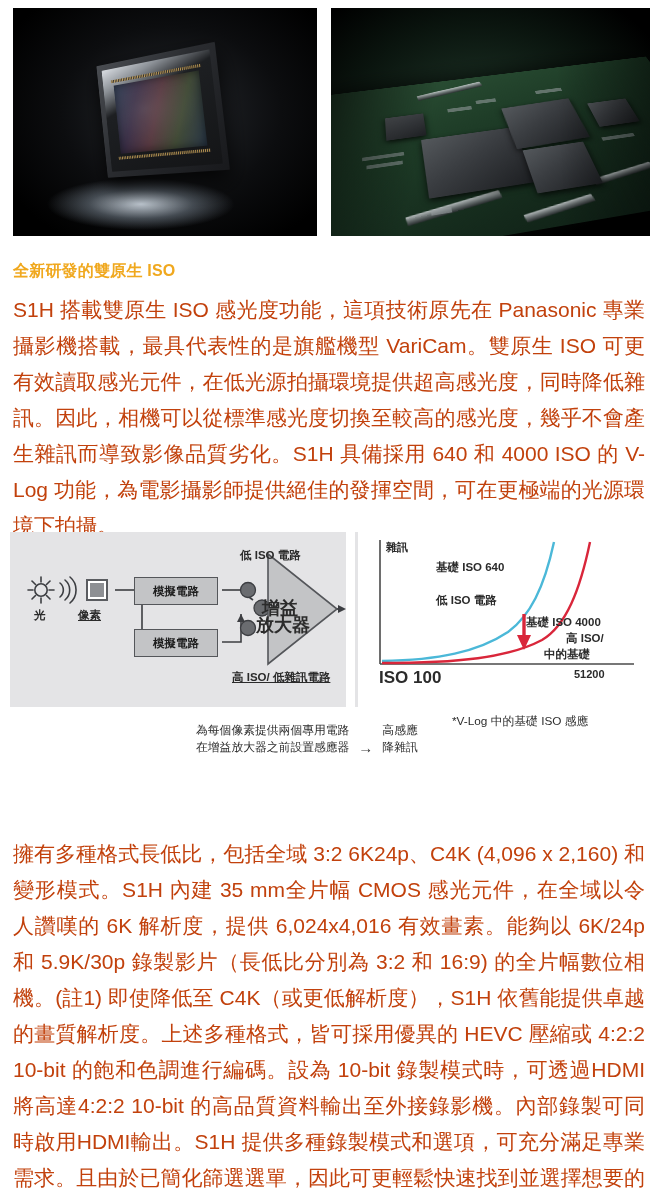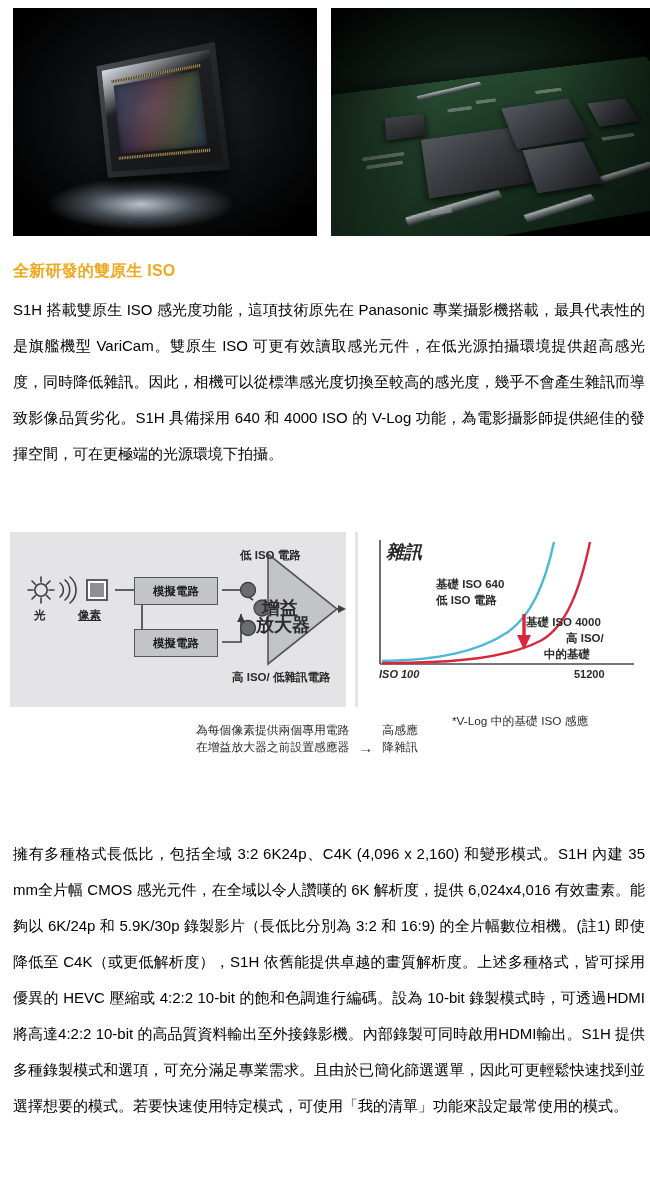--- a/index.html
+++ b/index.html
@@ -131,23 +131,23 @@
     font-size: 16px;
     font-weight: bold;
     color: #f0a81e;
     letter-spacing: .2px;
     white-space: nowrap;
   }
   .body-copy {
     position: absolute;
     left: 13px;
     width: 632px;
-    font-size: 15px;
+    font-size: 21px;
     line-height: 36px;
-    color: #000000;
+    color: #c2410c;
     text-align: justify;
     text-justify: inter-character;
   }
 
   #heading-1 { top: 261px; }
   #para-1    { top: 292px; }
   #heading-2 { top: 806px; }
   #para-2    { top: 836px; }
 
   
@@ -343,21 +343,21 @@
       <div class="dlabel" style="left:24px; top:76px;">光</div>
       <div class="dlabel" style="left:68px; top:76px;text-decoration:underline;">像素</div>
 
       <div class="blk" style="left:124px; top:45px; width:82px; height:26px;">模擬電路</div>
       <div class="blk" style="left:124px; top:97px; width:82px; height:26px;">模擬電路</div>
 
       <div class="dlabel" style="left:252px; top:64px; font-size:18px;">增益</div>
       <div class="dlabel" style="left:246px; top:81px; font-size:18px;">放大器</div>
 
       <div class="dlabel" style="left:230px; top:16px;">低 ISO 電路</div>
-      <div class="dlabel" style="left:222px; top:138px;">高 ISO/ 低雜訊電路</div>
+      <div class="dlabel" style="left:222px; top:138px;text-decoration:underline;">高 ISO/ 低雜訊電路</div>
     </div>
 
     <div class="panel-right">
       <svg width="292" height="175" viewBox="0 0 292 175">
 
         <g stroke="#4a4a4a" stroke-width="1.6" fill="none">
           <line x1="22" y1="8" x2="22" y2="132"></line>
           <line x1="22" y1="132" x2="276" y2="132"></line>
         </g>
 
@@ -365,30 +365,30 @@
 
         <path d="M24 131 C 100 131, 150 126, 184 108 C 208 94, 222 58, 232 10" fill="none" stroke="#d9263a" stroke-width="2.4"></path>
 
         <g>
           <line x1="166" y1="82" x2="166" y2="108" stroke="#d9263a" stroke-width="3.4"></line>
           <polygon points="166,118 159,103 173,103" fill="#d9263a"></polygon>
         </g>
       </svg>
 
       
-      <div class="dlabel" style="left:28px; top:8px; font-size:18px;font-style:italic;">雜訊</div>
-
-      <div class="dlabel" style="left:78px; top:45px;">基礎 ISO 640</div>
+      <div class="dlabel" style="left:28px; top:8px; font-size:11px;">雜訊</div>
+
+      <div class="dlabel" style="left:78px; top:28px;">基礎 ISO 640</div>
       <div class="dlabel" style="left:78px; top:61px;">低 ISO 電路</div>
 
       <div class="dlabel" style="left:168px; top:83px;">基礎 ISO 4000</div>
       <div class="dlabel" style="left:208px; top:99px;">高 ISO/</div>
       <div class="dlabel" style="left:186px; top:115px;">中的基礎</div>
 
-      <div class="dlabel" style="left:21px; top:136px; font-size:11px;font-style:italic;">ISO 100</div>
+      <div class="dlabel" style="left:21px; top:136px; font-size:17px;">ISO 100</div>
       <div class="dlabel" style="left:216px; top:136px; font-size:11px;">51200</div>
     </div>
   </div>
 
   <div class="chart-note">*V-Log 中的基礎 ISO 感應</div>
 
   <div class="caption-row">
     <div class="caption-col">
       <div>為每個像素提供兩個專用電路</div>
       <div>在增益放大器之前設置感應器</div>

